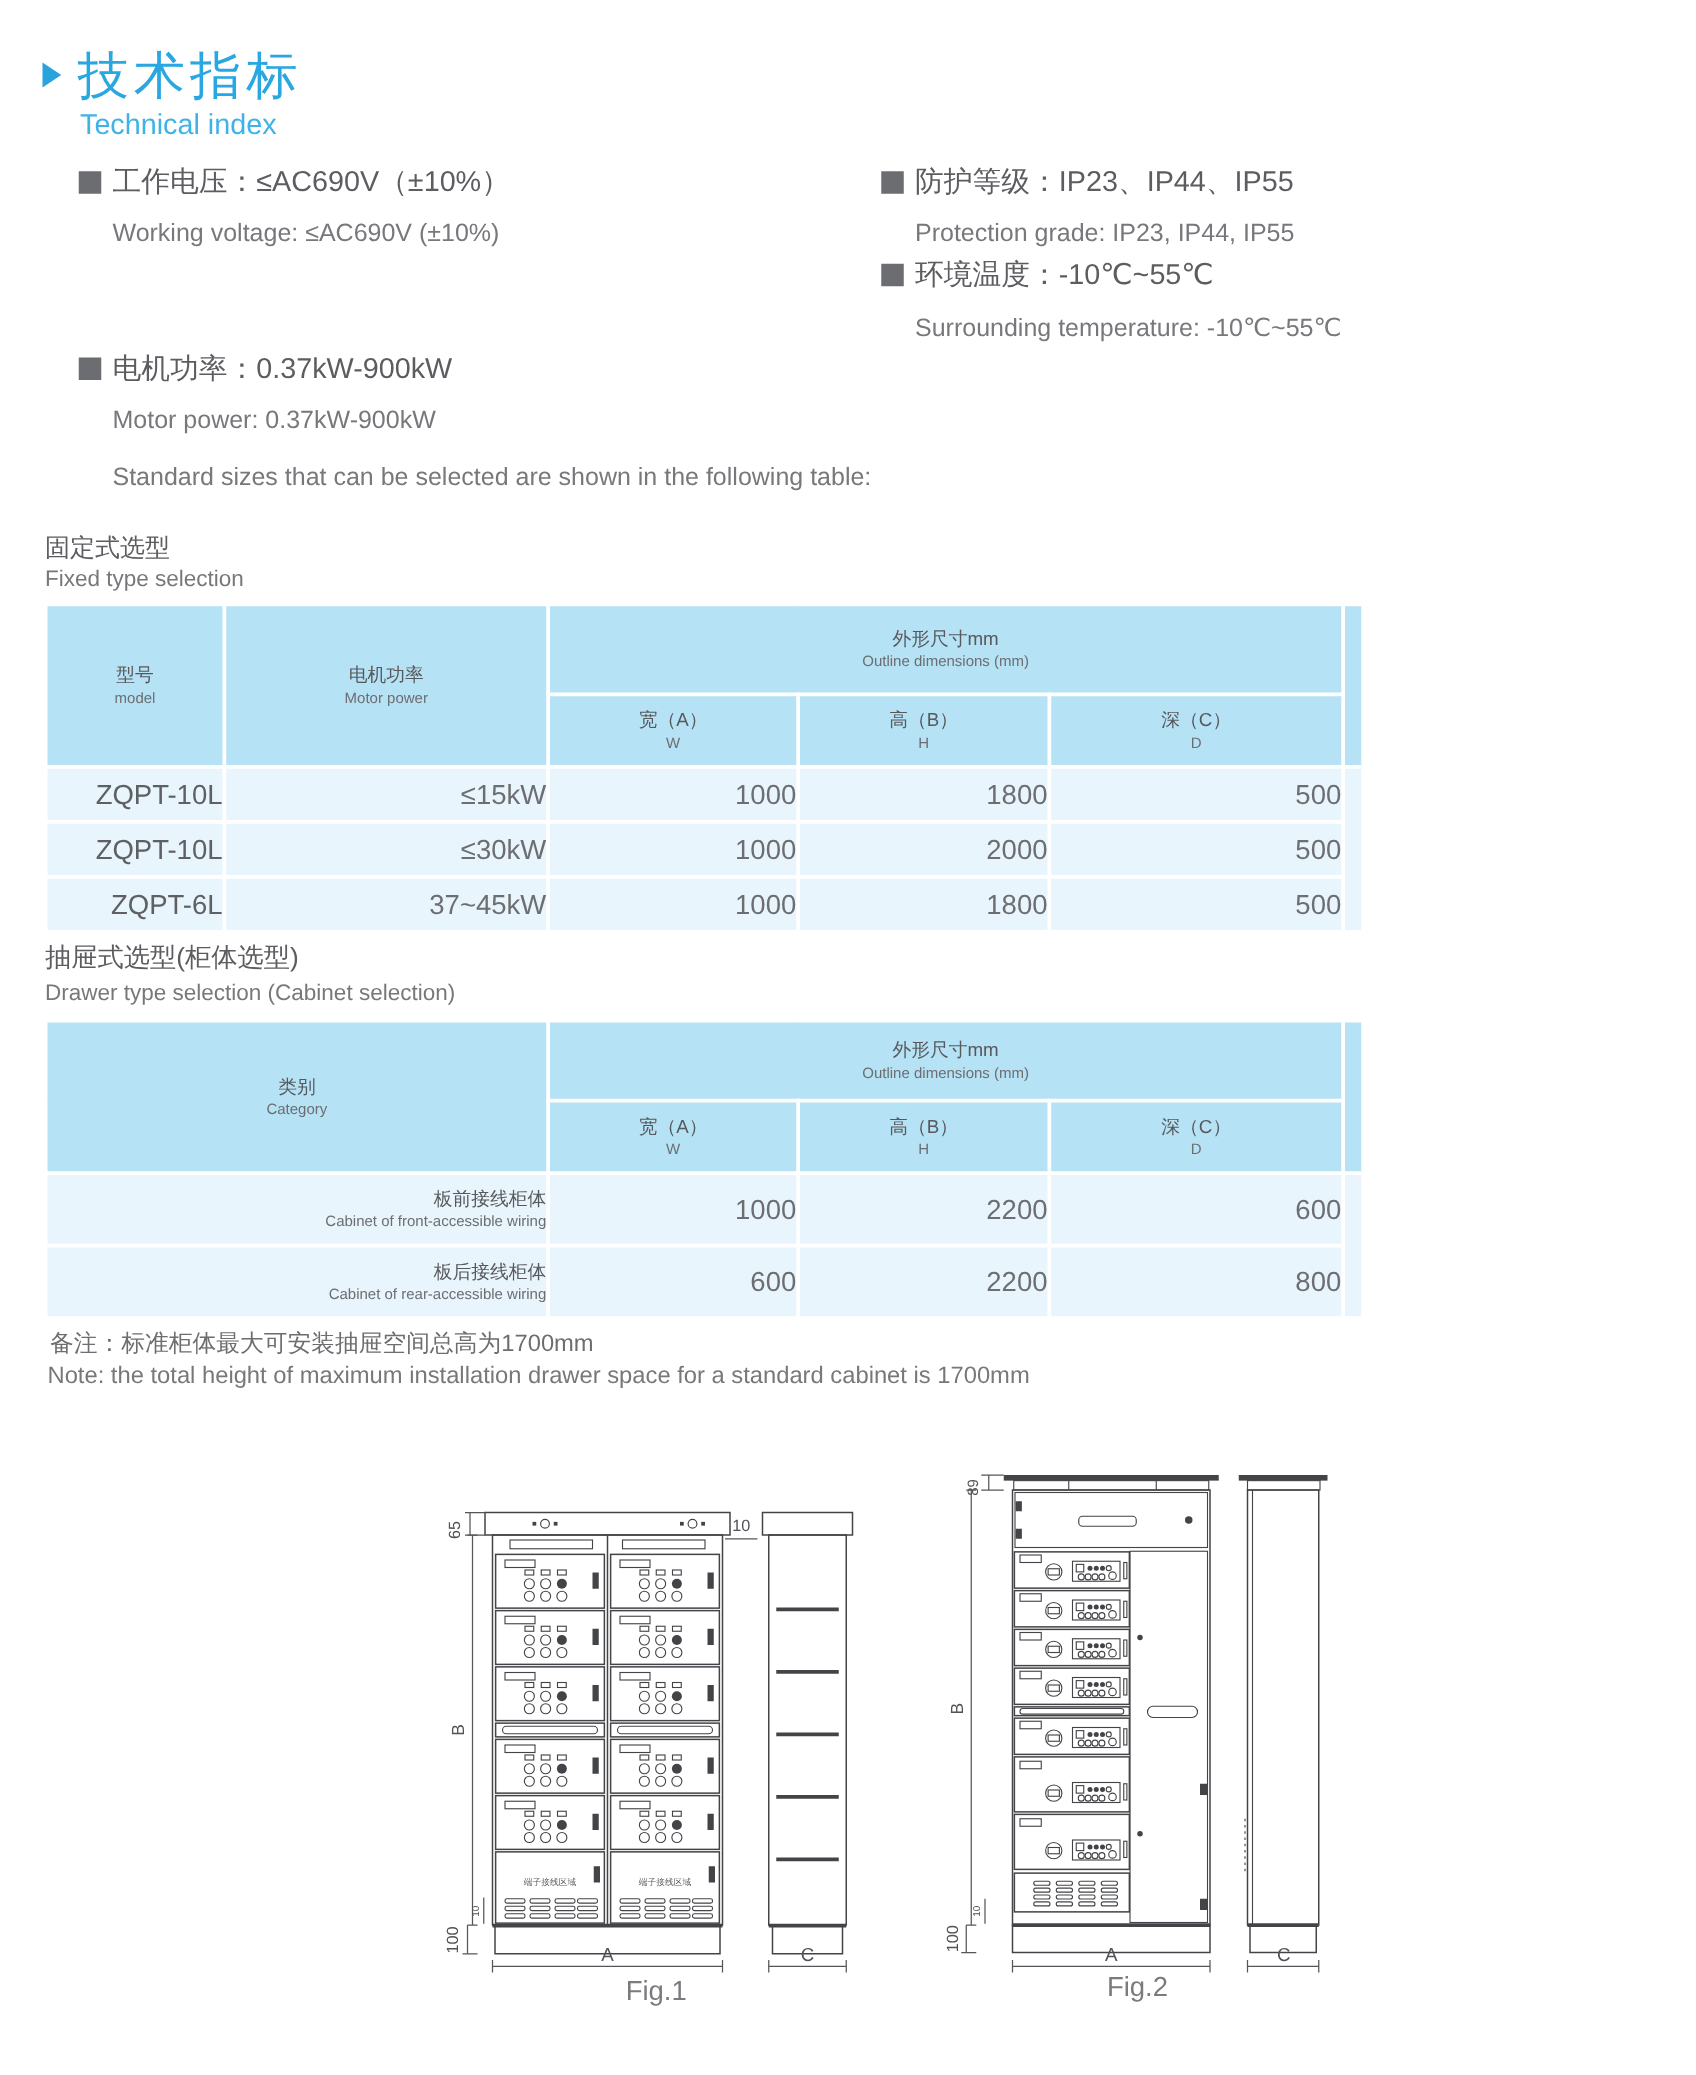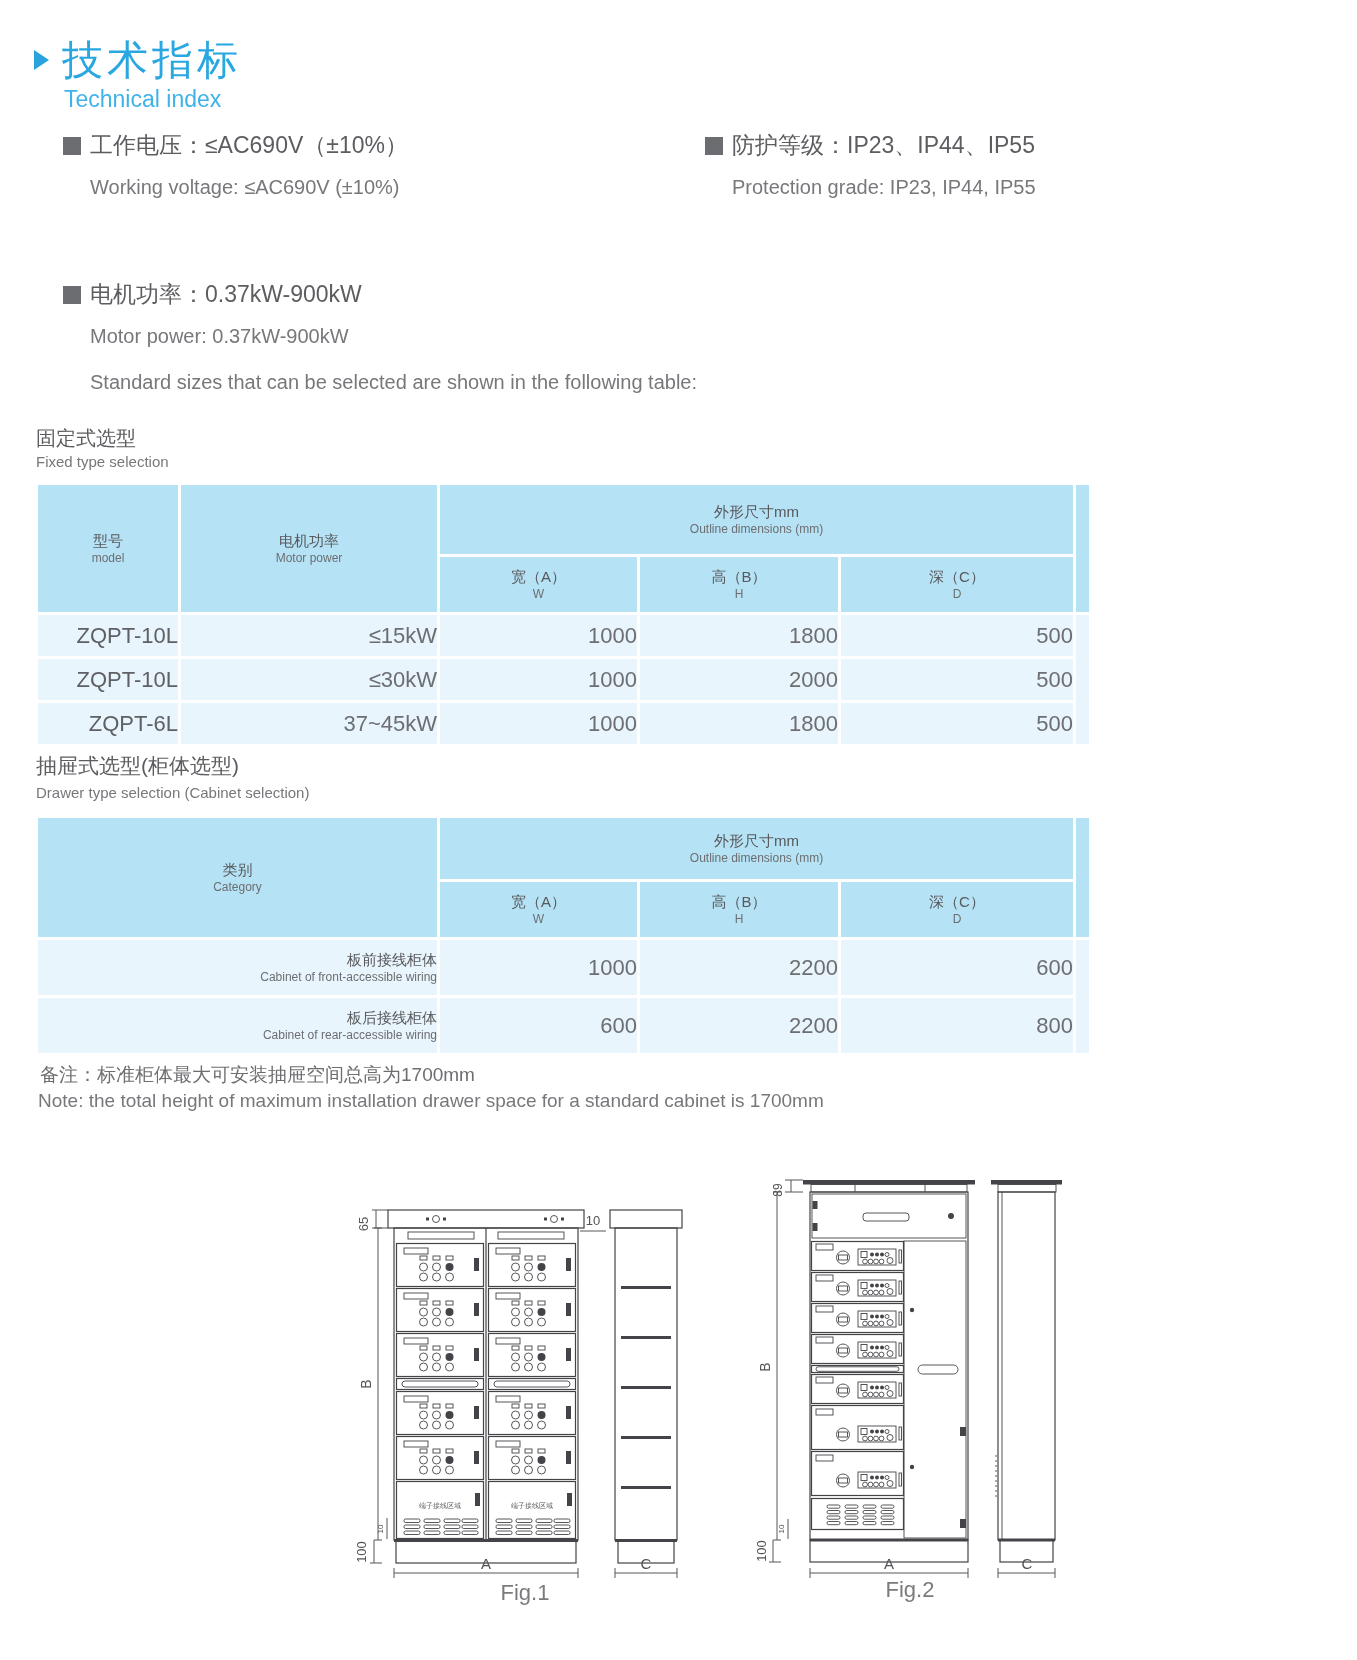--- a/index.html
+++ b/index.html
@@ -26,21 +26,21 @@
     position:absolute; left:64px; top:86px;
     font-size:23px; color:#3fb3e8;
   }
   
   .spec { position:absolute; }
   .spec-cn { display:flex; align-items:center; font-size:23px; color:#5c5d60; white-space:nowrap;text-align:right; }
   .bullet { width:18px; height:18px; background:#6b6d70; margin-right:9px; flex:0 0 auto; }
   .spec-en { margin-left:27px; margin-top:15px; font-size:20px; color:#77787b; white-space:nowrap; }
   
   .sec-cn { position:absolute; font-size:20px; color:#5c5d60; }
-  .sec-en { position:absolute; font-size:15px; color:#77787b; }
+  .sec-en { position:absolute; font-size:18px; color:#77787b; }
   
   .tbl-wrap { position:absolute; left:35px; width:1205px; }
   table { width:100%; border-collapse:collapse; table-layout:fixed; }
   td, th { border:3px solid #ffffff; text-align:center; vertical-align:middle; font-weight:normal; }
   .hd { background:#b5e2f5; }
   .cell { background:#e8f5fc;text-align:right; }
   .cn1 { font-size:15px; color:#58595c; line-height:1.35; }
   .en1 { font-size:12px; color:#6d6e71; line-height:1.3; }
   .val { font-size:22px; color:#6d6e71; }
   .model { font-size:22px; color:#5f6063; }
@@ -78,20 +78,27 @@
         <span>电机功率：0.37kW-900kW</span>
       </div>
     <div class="spec-en">Motor power: 0.37kW-900kW</div>
   </div>
   <div class="spec" style="left:705px; top:130px;">
     <div class="spec-cn">
         <span class="bullet"></span>
         <span>防护等级：IP23、IP44、IP55</span>
       </div>
     <div class="spec-en">Protection grade: IP23, IP44, IP55</div>
+  </div>
+  <div class="spec" style="left:705px; top:204px;">
+    <div class="spec-cn">
+        <span class="bullet"></span>
+        <span>环境温度：-10℃~55℃</span>
+      </div>
+    <div class="spec-en">Surrounding temperature: -10℃~55℃</div>
   </div>
   <div class="spec" style="left:63px; top:356px;">
     <div class="spec-en">Standard sizes that can be selected are shown in the following table:</div>
   </div>
 
   <div class="sec-cn" style="left:36px; top:425px;">固定式选型</div>
   <div class="sec-en" style="left:36px; top:453px;">Fixed type selection</div>
 
   <div class="tbl-wrap" style="top:482px;">
     <table>

